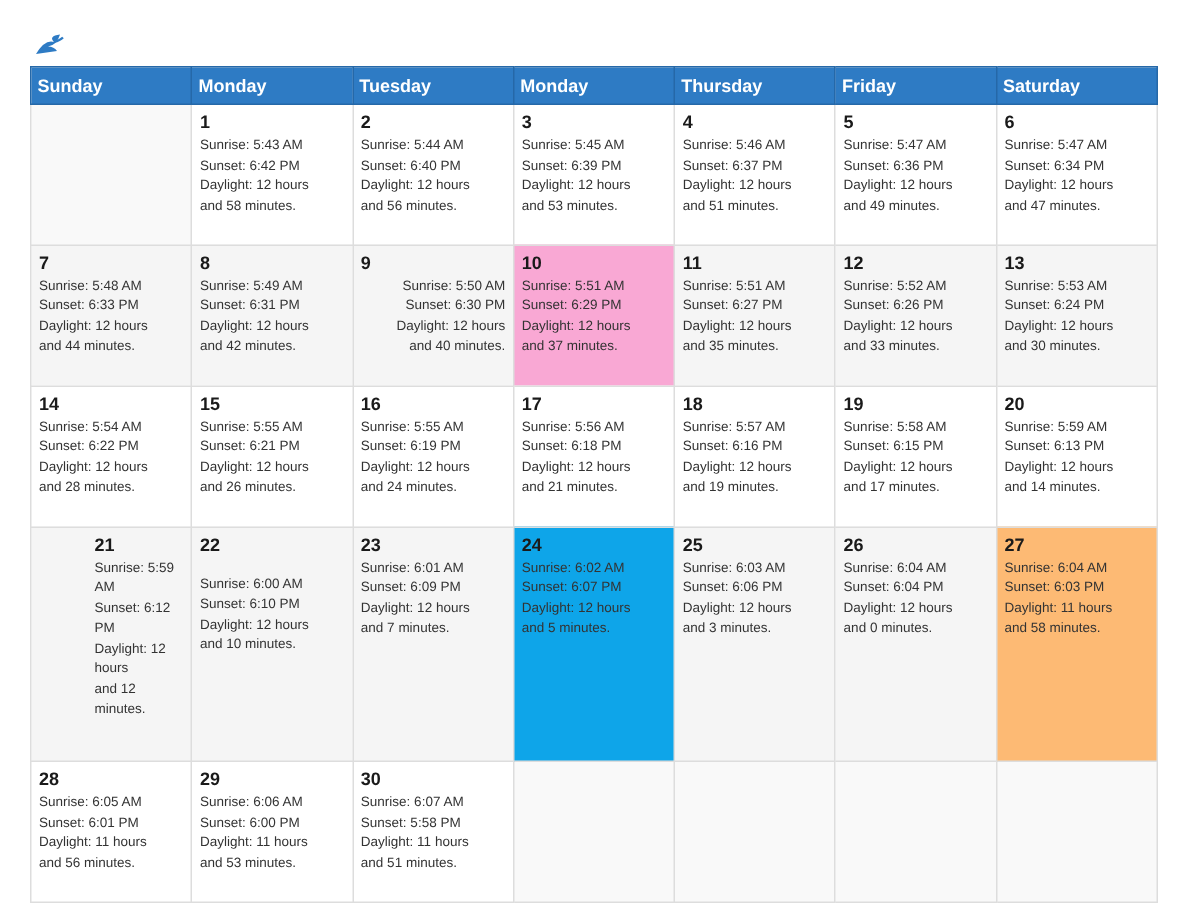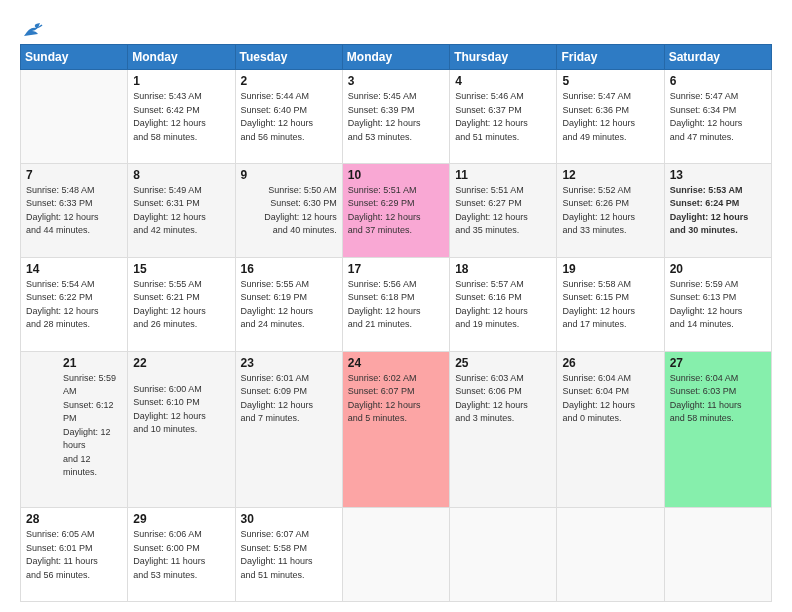--- a/index.html
+++ b/index.html
@@ -201,21 +201,21 @@
           </td>
           <td style="background: rgb(245, 245, 245);">
             <span class="day-num">12</span>
             <div class="day-detail" style="white-space: pre-line;">Sunrise: 5:52 AM
 Sunset: 6:26 PM
 Daylight: 12 hours
 and 33 minutes.</div>
           </td>
           <td style="background: rgb(245, 245, 245);">
             <span class="day-num">13</span>
-            <div class="day-detail" style="white-space: pre-line; font-weight: bold;">Sunrise: 5:53 AM
+            <div class="day-detail" style="white-space: pre-line;">Sunrise: 5:53 AM
 Sunset: 6:24 PM
 Daylight: 12 hours
 and 30 minutes.</div>
           </td>
         </tr>
         <tr>
           <td>
             <span class="day-num">14</span>
             <div class="day-detail" style="white-space: pre-line;">Sunrise: 5:54 AM
 Sunset: 6:22 PM
@@ -280,42 +280,42 @@
 Daylight: 12 hours
 and 10 minutes.</div>
           </td>
           <td style="background: rgb(245, 245, 245);">
             <span class="day-num">23</span>
             <div class="day-detail" style="white-space: pre-line;">Sunrise: 6:01 AM
 Sunset: 6:09 PM
 Daylight: 12 hours
 and 7 minutes.</div>
           </td>
-          <td style="background: #fca5a5;">
+          <td style="background: #0ea5e9;">
             <span class="day-num">24</span>
             <div class="day-detail" style="white-space: pre-line;">Sunrise: 6:02 AM
 Sunset: 6:07 PM
 Daylight: 12 hours
 and 5 minutes.</div>
           </td>
           <td style="background: rgb(245, 245, 245);">
             <span class="day-num">25</span>
             <div class="day-detail" style="white-space: pre-line;">Sunrise: 6:03 AM
 Sunset: 6:06 PM
 Daylight: 12 hours
 and 3 minutes.</div>
           </td>
           <td style="background: rgb(245, 245, 245);">
             <span class="day-num">26</span>
             <div class="day-detail" style="white-space: pre-line;">Sunrise: 6:04 AM
 Sunset: 6:04 PM
 Daylight: 12 hours
 and 0 minutes.</div>
           </td>
-          <td style="background: #86efac;">
+          <td style="background: #fdba74;">
             <span class="day-num">27</span>
             <div class="day-detail" style="white-space: pre-line;">Sunrise: 6:04 AM
 Sunset: 6:03 PM
 Daylight: 11 hours
 and 58 minutes.</div>
           </td>
         </tr>
         <tr>
           <td>
             <span class="day-num">28</span>

